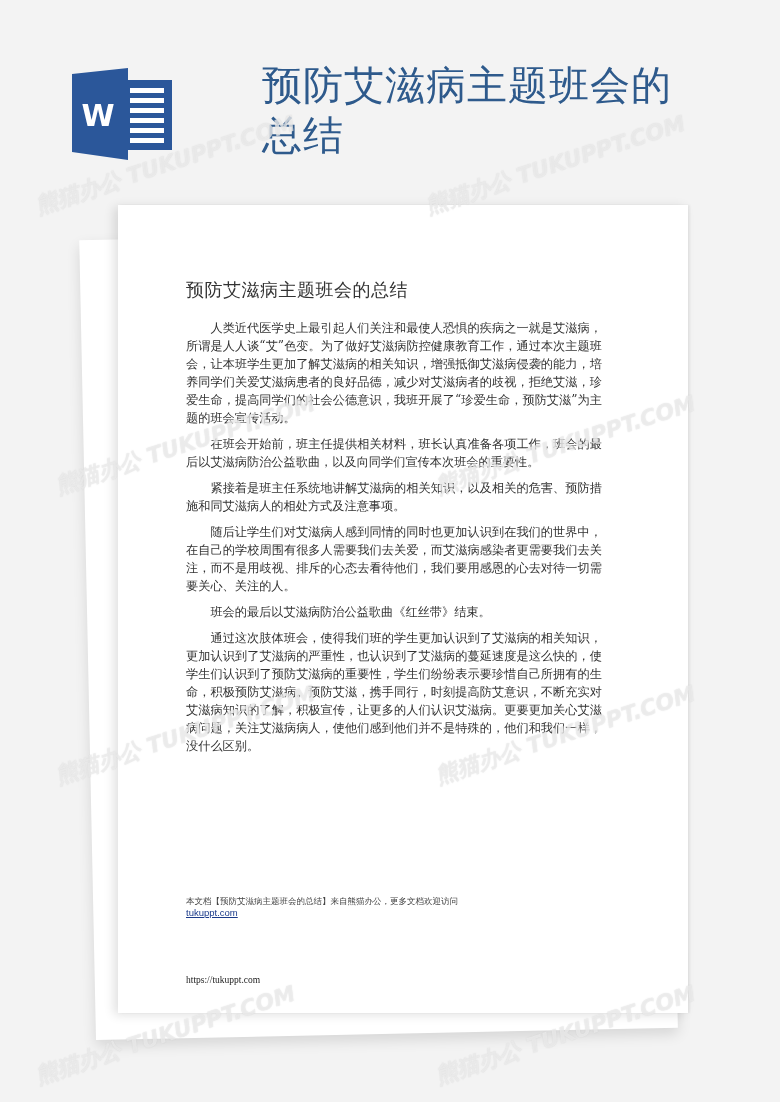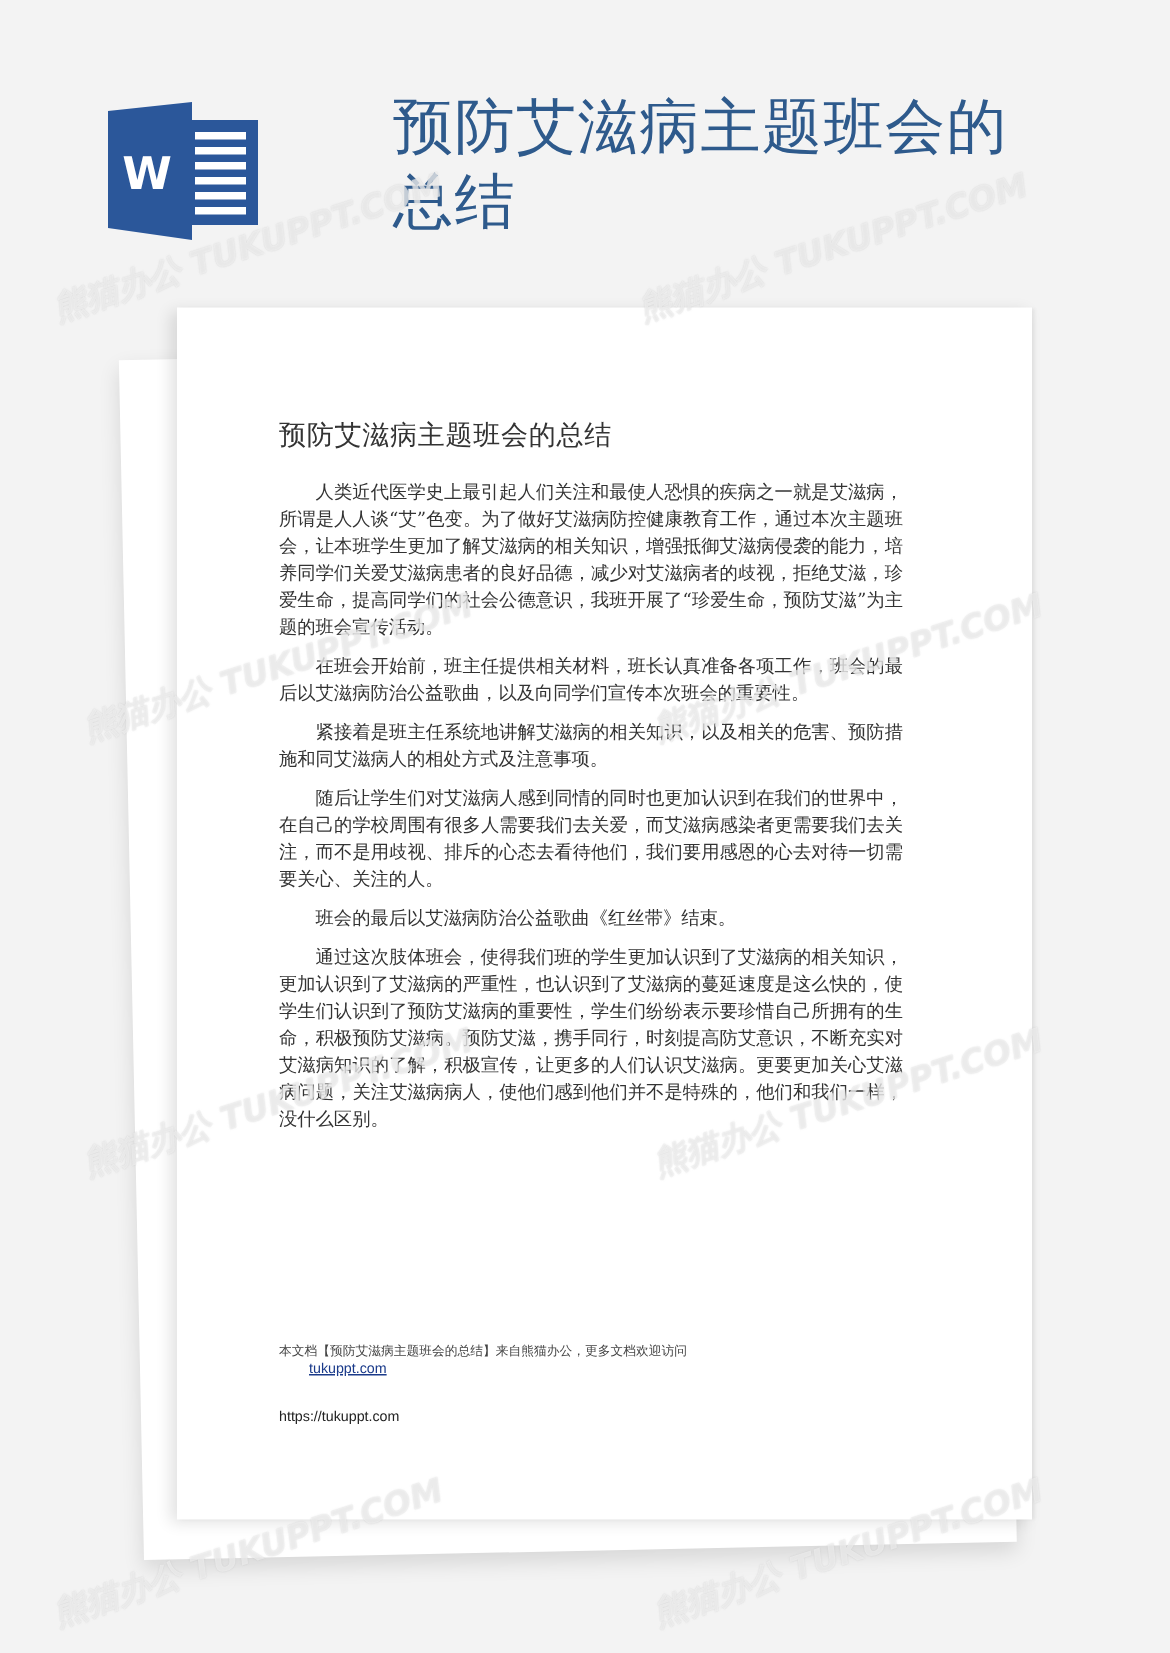--- a/index.html
+++ b/index.html
@@ -94,27 +94,26 @@
     font-size: 8.5px;
     color: #444;
     line-height: 12px;
   }
   .doc-footer-link {
     display: block;
     font-family: "Liberation Sans", sans-serif;
     font-size: 9.5px;
     color: #1a3a8a;
     text-decoration: underline;
-    margin-left: 20px;
   }
   .doc-url {
     position: absolute;
     left: 68px;
-    top: 734px;
-    font-family: Liberation Sans, sans-serif;
+    top: 770px;
+    font-family: Liberation Serif, serif;
     font-size: 9.5px;
     color: #222;
   }
 </style>
 </head>
 <body>
 
 <div class="word-icon">
   <svg width="140" height="92" viewBox="0 0 140 92">
     <rect x="52" y="12" width="48" height="70" fill="#2b579a"></rect>

